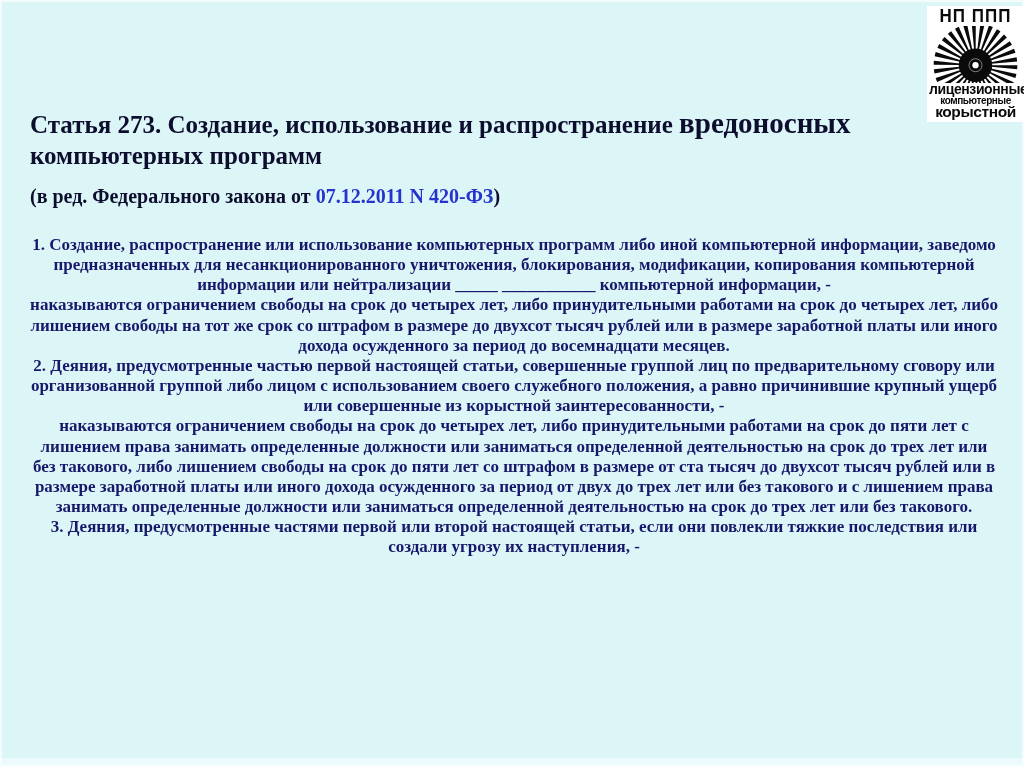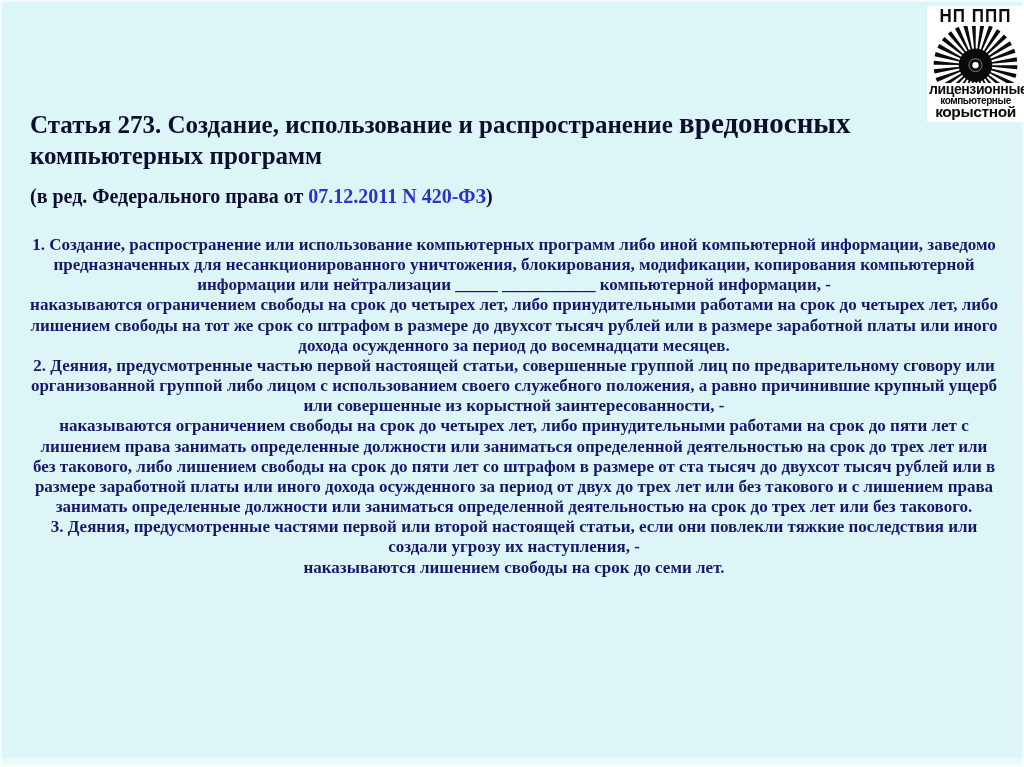--- a/index.html
+++ b/index.html
@@ -63,25 +63,24 @@
       <circle cx="50" cy="42" r="7" fill="none" stroke="#ffffff" stroke-width="1" opacity=".5"></circle>
     </svg>
     <div class="logo-cap cap1">лицензионные</div>
     <div class="logo-cap cap2">компьютерные</div>
     <div class="logo-cap cap3">корыстной</div>
   </div>
 
   <div class="content">
     <h1 class="title"><span>Статья 273. Создание, использование и распространение </span><span class="emph">вредоносных</span><span> компьютерных программ</span></h1>
 
-    <p class="amendment"><span>(в ред. Федерального права от </span><span class="law-ref">07.12.2011 N 420-ФЗ</span><span>)</span></p>
+    <p class="amendment"><span>(в ред. Федерального закона от </span><span class="law-ref">07.12.2011 N 420-ФЗ</span><span>)</span></p>
 
     <div class="spacer"></div>
 
     <p class="body-p">1. Создание, распространение или использование компьютерных программ либо иной компьютерной информации, заведомо предназначенных для несанкционированного уничтожения, блокирования, модификации, копирования компьютерной информации или нейтрализации _____  ___________ компьютерной информации, -</p>
     <p class="body-p">наказываются ограничением свободы на срок до четырех лет, либо принудительными работами на срок до четырех лет, либо лишением свободы на тот же срок со штрафом в размере до двухсот тысяч рублей или в размере заработной платы или иного дохода осужденного за период до восемнадцати месяцев.</p>
     <p class="body-p">2. Деяния, предусмотренные частью первой настоящей статьи, совершенные группой лиц по предварительному сговору или организованной группой либо лицом с использованием своего служебного положения, а равно причинившие крупный ущерб или совершенные из корыстной заинтересованности, -</p>
     <p class="body-p">наказываются ограничением свободы на срок до четырех лет, либо принудительными работами на срок до пяти лет с лишением права занимать определенные должности или заниматься определенной деятельностью на срок до трех лет или без такового, либо лишением свободы на срок до пяти лет со штрафом в размере от ста тысяч до двухсот тысяч рублей или в размере заработной платы или иного дохода осужденного за период от двух до трех лет или без такового и с лишением права занимать определенные должности или заниматься определенной деятельностью на срок до трех лет или без такового.</p>
     <p class="body-p">3. Деяния, предусмотренные частями первой или второй настоящей статьи, если они повлекли тяжкие последствия или создали угрозу их наступления, -</p>
-    <p class="body-p">наказываются лишением свободы на срок до семи лет.</p>
   </div>
 
 </div>
 
 </body></html>

